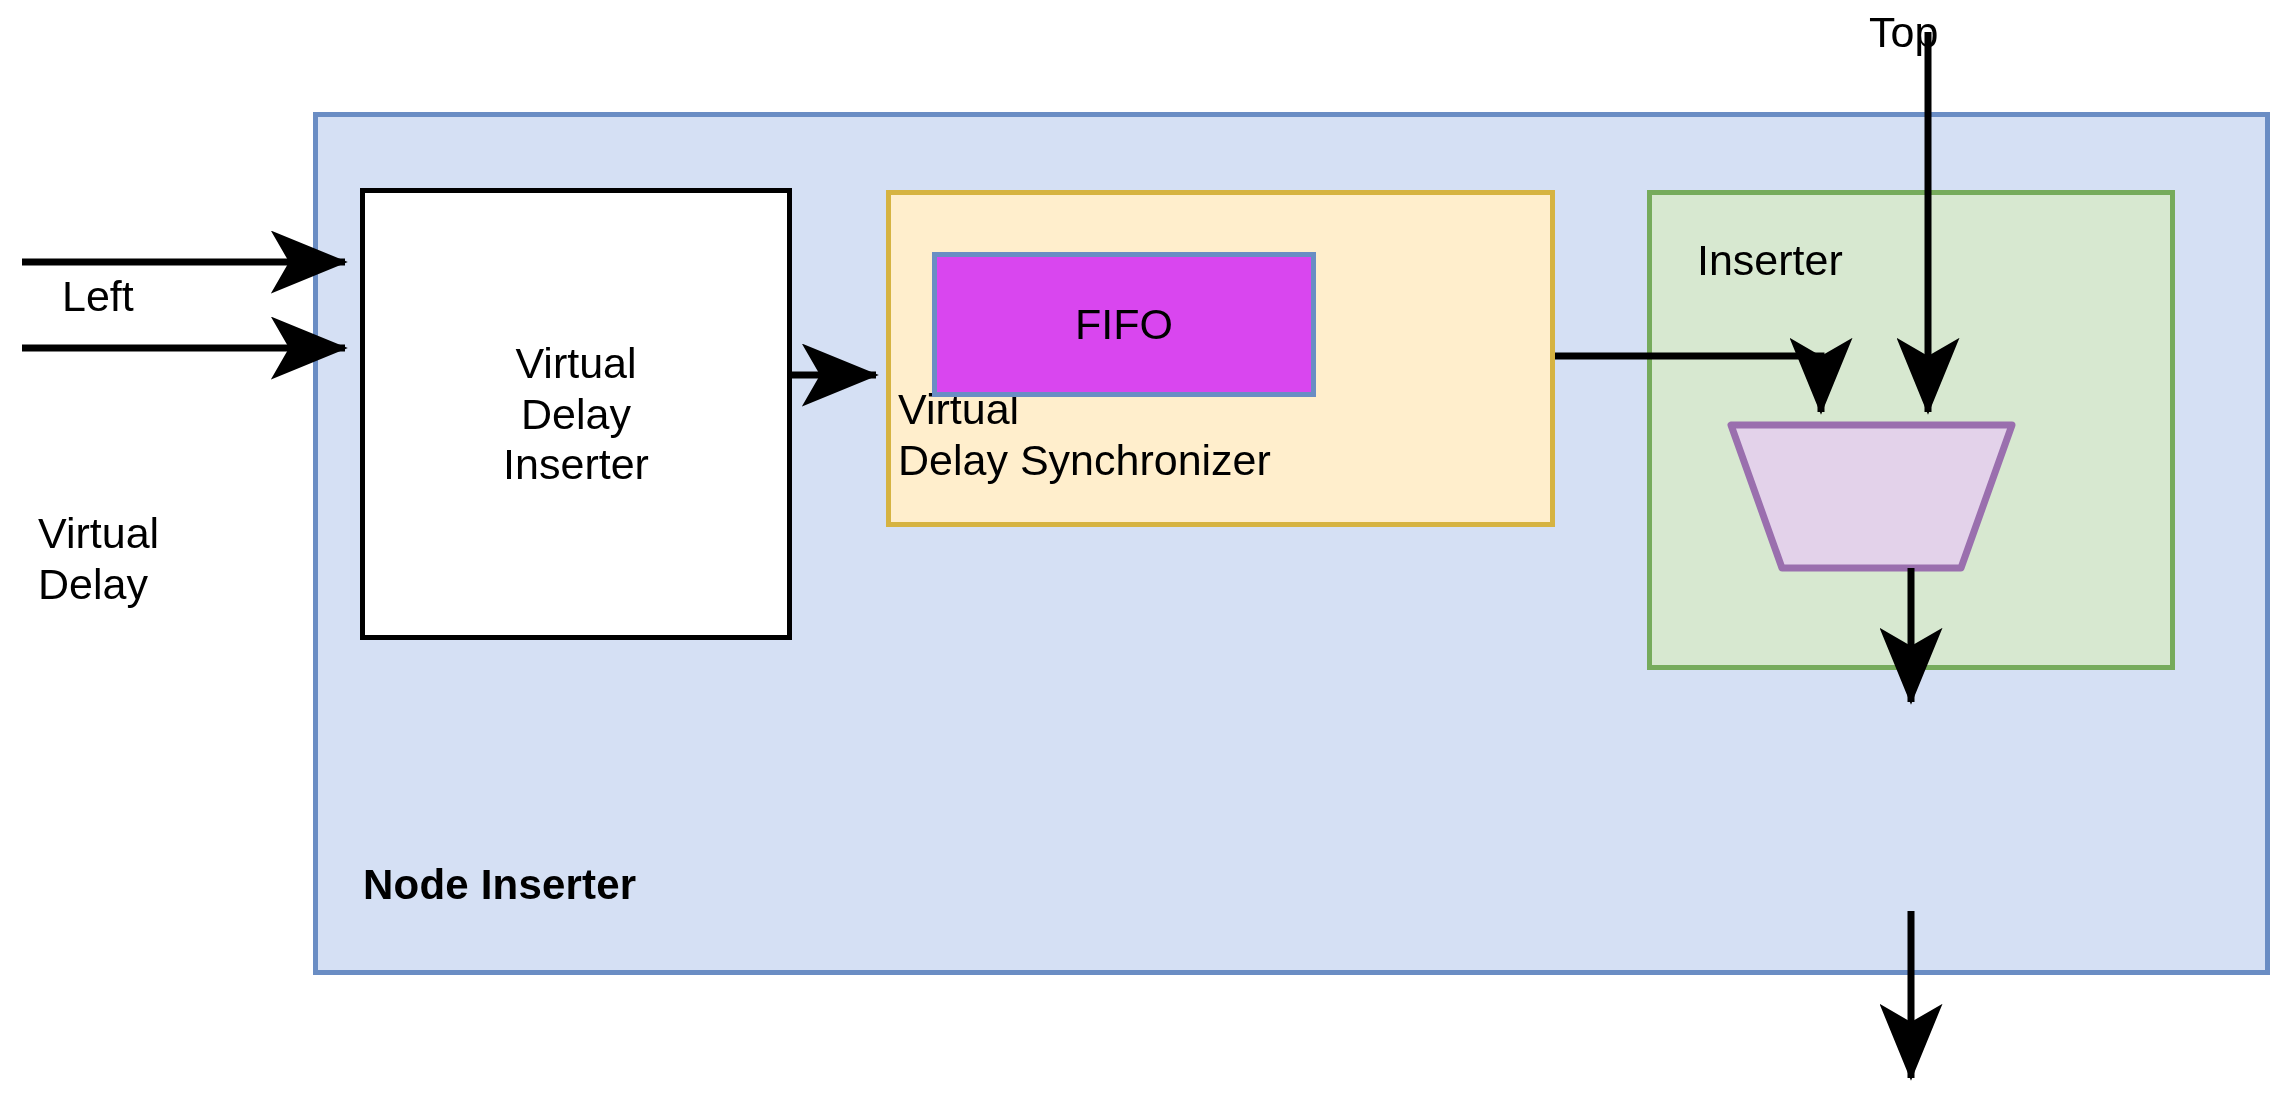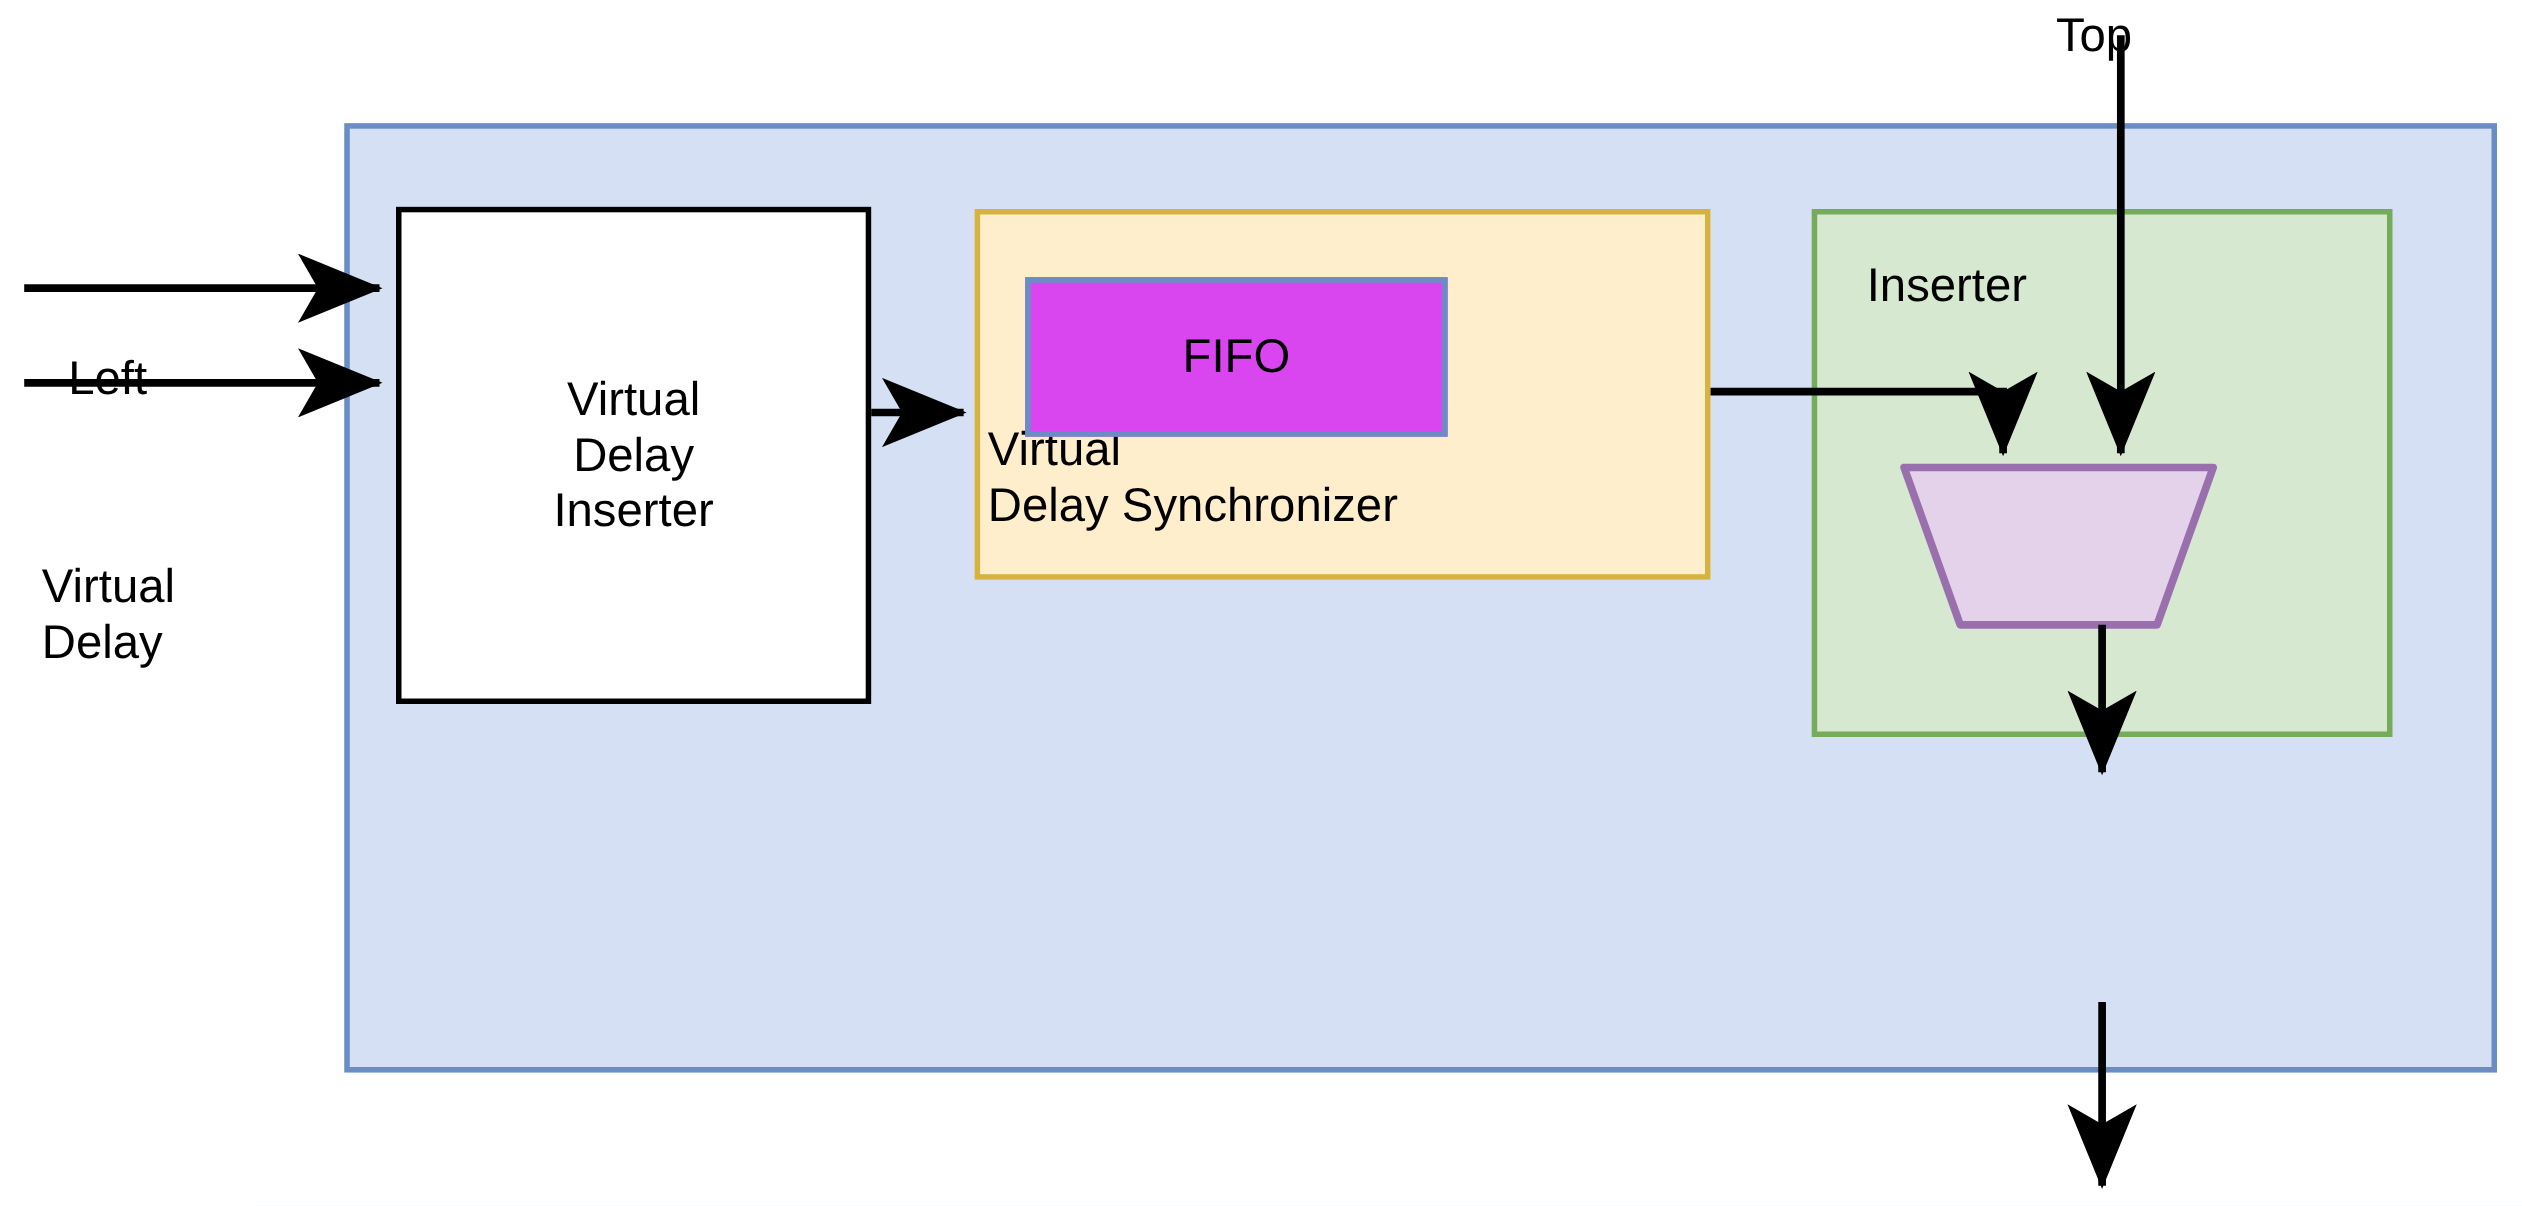--- a/index.html
+++ b/index.html
@@ -107,21 +107,20 @@
     line-height: 1.2;
     text-align: center;
     white-space: pre-line;
   }
 
   
   #left-port-label {
     left: 62px; top: 272px;
     font-size: 43px;
     white-space: nowrap;
-    margin-top: 48px;
   }
   #virtual-delay-port-label {
     left: 38px; top: 508px;
     font-size: 43px;
     line-height: 1.18;
     white-space: pre-line;
   }
   #top-port-label {
     left: 1869px; top: 8px;
     font-size: 43px;
@@ -153,20 +152,21 @@
 Delay Synchronizer</div>
 
   <div class="abs" id="fifo-box">
     <span id="fifo-label">FIFO</span>
   </div>
 
   <div class="abs" id="inserter-box"></div>
   <div class="abs" id="inserter-label">Inserter</div>
 
 
+  <div class="abs" id="node-inserter-label">Node Inserter</div>
 
   <div class="abs" id="left-port-label">Left</div>
   <div class="abs" id="virtual-delay-port-label">Virtual
 Delay</div>
   <div class="abs" id="top-port-label">Top</div>
 
   <svg class="abs" id="wire-layer" viewBox="0 0 2293 1096">
     <defs>
       <marker id="arrowhead" markerWidth="11" markerHeight="9" refX="10.6" refY="4.5" orient="auto" markerUnits="strokeWidth">
         <path d="M0,0 L11,4.5 L0,9 L2.6,4.5 Z" fill="#000000"></path>

